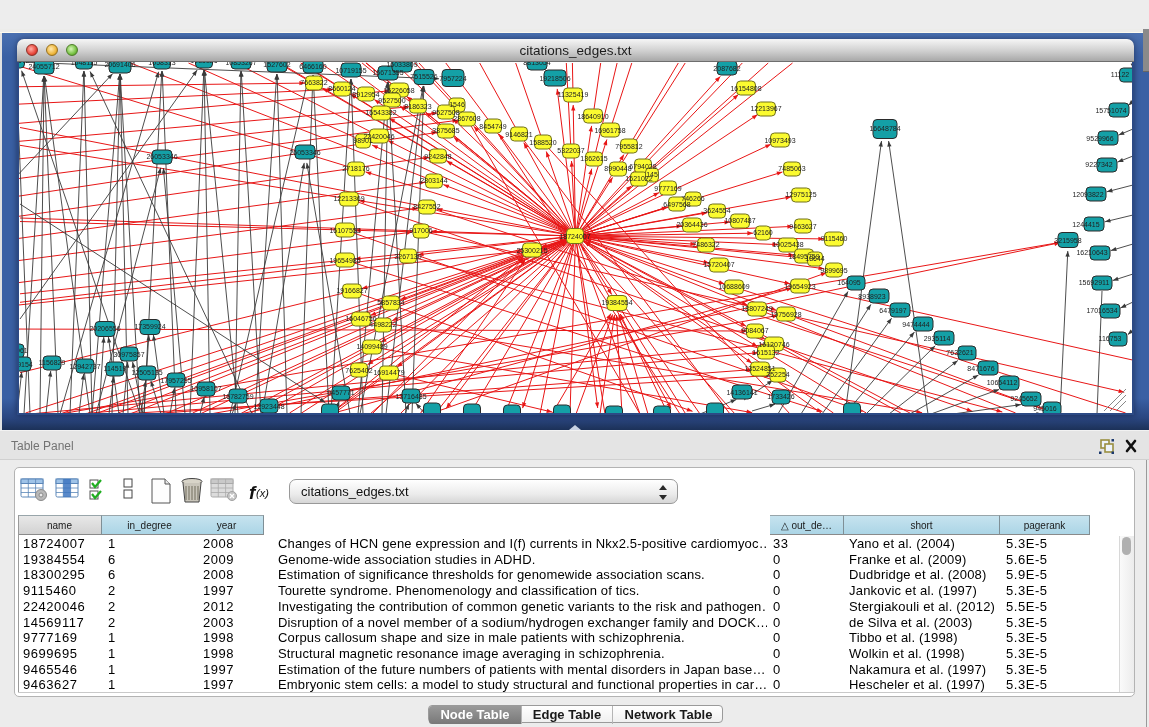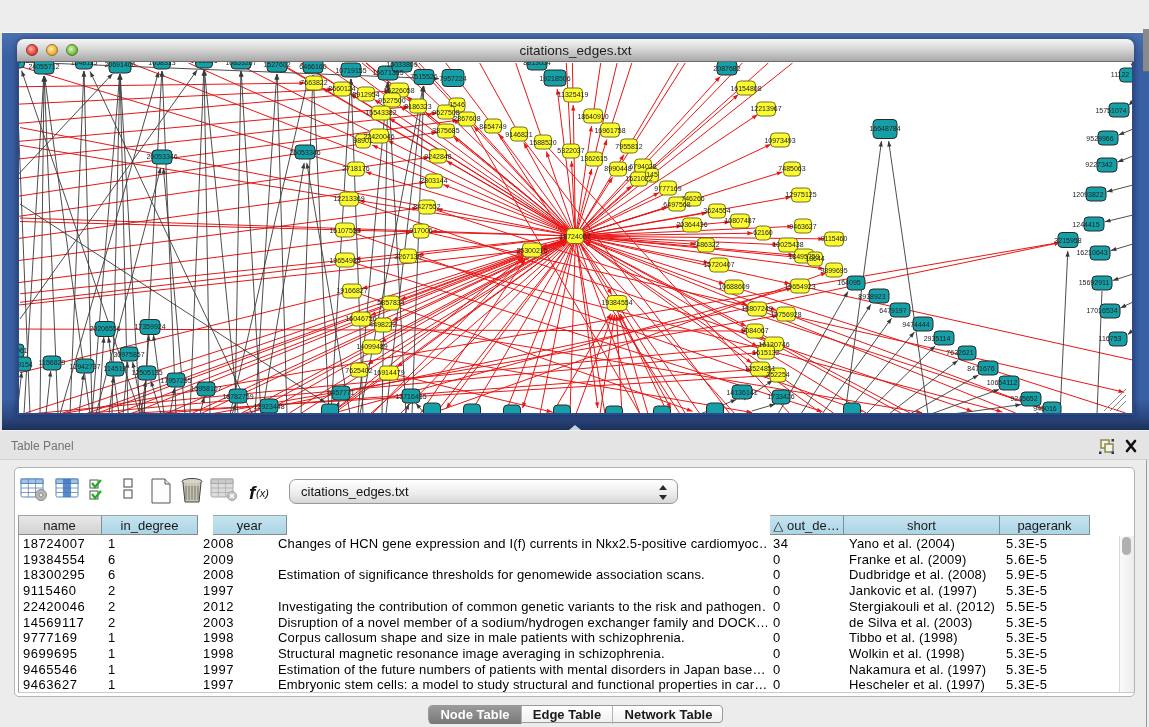--- a/index.html
+++ b/index.html
@@ -18,21 +18,21 @@
 #tly { left:46px; background:radial-gradient(circle at 4px 4px,#ffe9b0,#eeb63c 60%,#a97714); border:1px solid #97701e; }
 #tlg { left:66px; background:radial-gradient(circle at 4px 4px,#d6f5b8,#77c243 60%,#3f7e14); border:1px solid #4e7d2a; }
 #view { left:19px; top:33px; width:1113px; height:351px; background:#fff; overflow:hidden; }
 
 #tpbar { left:0; top:401px; width:1149px; height:30px; background:#e4e4e4; border-top:1px solid #f2f2f2; border-bottom:1px solid #d0d0d0; }
 #tpbar span { position:absolute; left:11px; top:8px; font-size:12px; color:#737373; }
 #panelbg { left:0; top:431px; width:1149px; height:296px; background:#ececec; }
 #wpanel { left:14px; top:438px; width:1121px; height:230px; background:#fff; border:1px solid #b3b3b3; border-radius:5px; }
 #combo { left:289px; top:450px; width:389px; height:25px; border:1px solid #999; border-radius:7px; background:linear-gradient(#fff,#ececec 60%,#d6d6d6); }
 #combo span { position:absolute; left:11px; top:4px; font-size:13px; color:#111; }
-.hdr { position:absolute; top:486px; height:20px; background:linear-gradient(#c6e3ef,#abd5e6); border-top:1px solid #98a5aa; border-right:1px solid #7f8f96; font-size:13px; text-align:center; line-height:19px; color:#1a1a1a; border-bottom:1px solid #8a8a8a; }
+.hdr { position:absolute; top:486px; height:20px; background:linear-gradient(#c6e3ef,#abd5e6); border-top:1px solid #98a5aa; border-right:1px solid #7f8f96; font-size:10px; text-align:center; line-height:19px; color:#1a1a1a; border-bottom:1px solid #8a8a8a; }
 .trow { position:absolute; height:15.7px; font-size:13px; color:#000; width:1100px; letter-spacing:0.55px; }
 .trow span { position:absolute; top:0px; white-space:nowrap; }
 #vsb { left:1119px; top:507px; width:15px; height:156px; background:linear-gradient(90deg,#fafafa,#ececec); border-left:1px solid #d8d8d8; }
 #vsbthumb { left:1122px; top:508px; width:9px; height:18px; background:#b0b0b0; border-radius:5px; }
 
 #seg { left:428px; top:676px; width:295px; height:18px; border:1px solid #9a9a9a; border-radius:4px; background:linear-gradient(#fff,#f0f0f0); font-size:13px; }
 #seg div { position:absolute; top:0; height:18px; line-height:17px; text-align:center; color:#1a1a1a;font-weight:bold; }
 #seg .sel { background:linear-gradient(#9a9a9a,#787878); color:#fff; border-radius:3px 0 0 3px; }
 #mem { left:1060px; top:710px; font-size:12px; color:#1a1a1a; }
 #memdot { left:1121px; top:710px; width:12px; height:12px; border-radius:50%; background:radial-gradient(circle at 4px 4px,#7ade6a,#35b535 60%,#1f8a1f); border:1px solid #2c6e2c; }
@@ -904,54 +904,56 @@
     </svg>
  <div class="abs" id="combo">
       <span>citations_edges.txt</span>
       <svg style="position:absolute;right:8px;top:3px" width="12" height="19" viewBox="0 0 12 19">
         <path d="M2 7 L6 2 L10 7 Z" fill="#2a2a2a"></path>
         <path d="M2 12 L6 17 L10 12 Z" fill="#2a2a2a"></path>
       </svg>
     </div>
  <div class="abs hdr" style="left:18px;width:84px;background:linear-gradient(#e8e8e8,#d2d2d2)">name</div>
  <div class="abs hdr" style="left:102px;width:96px">in_degree</div>
- <div class="abs hdr" style="left:213px;width:74px">year</div>
+ <div class="abs hdr" style="left:190px;width:74px">year</div>
  <div class="abs hdr" style="left:770px;width:74px">△ out_de…</div>
  <div class="abs hdr" style="left:844px;width:156px">short</div>
  <div class="abs hdr" style="left:1000px;width:90px">pagerank</div>
  <div class="trow" style="top:507.0px">
       <span style="left:23px">18724007</span>
       <span style="left:108px">1</span>
       <span style="left:203px">2008</span>
       <span style="left:278px;width:489px;overflow:hidden;letter-spacing:0.15px">Changes of HCN gene expression and I(f) currents in Nkx2.5‑positive cardiomyoc…</span>
-      <span style="left:773px">34</span>
+      <span style="left:773px">33</span>
       <span style="left:849px;width:147px;overflow:hidden;letter-spacing:0.2px">Yano et al. (2004)</span>
       <span style="left:1006px">5.3E‑5</span>
     </div>
     <div class="trow" style="top:522.7px">
       <span style="left:23px">19384554</span>
       <span style="left:108px">6</span>
       <span style="left:203px">2009</span>
+      <span style="left:278px;width:489px;overflow:hidden;letter-spacing:0.15px">Genome‑wide association studies in ADHD.</span>
       <span style="left:773px">0</span>
       <span style="left:849px;width:147px;overflow:hidden;letter-spacing:0.2px">Franke et al. (2009)</span>
       <span style="left:1006px">5.6E‑5</span>
     </div>
     <div class="trow" style="top:538.4px">
       <span style="left:23px">18300295</span>
       <span style="left:108px">6</span>
       <span style="left:203px">2008</span>
       <span style="left:278px;width:489px;overflow:hidden;letter-spacing:0.15px">Estimation of significance thresholds for genomewide association scans.</span>
       <span style="left:773px">0</span>
       <span style="left:849px;width:147px;overflow:hidden;letter-spacing:0.2px">Dudbridge et al. (2008)</span>
       <span style="left:1006px">5.9E‑5</span>
     </div>
     <div class="trow" style="top:554.1px">
       <span style="left:23px">9115460</span>
       <span style="left:108px">2</span>
       <span style="left:203px">1997</span>
+      <span style="left:278px;width:489px;overflow:hidden;letter-spacing:0.15px">Tourette syndrome. Phenomenology and classification of tics.</span>
       <span style="left:773px">0</span>
       <span style="left:849px;width:147px;overflow:hidden;letter-spacing:0.2px">Jankovic et al. (1997)</span>
       <span style="left:1006px">5.3E‑5</span>
     </div>
     <div class="trow" style="top:569.8px">
       <span style="left:23px">22420046</span>
       <span style="left:108px">2</span>
       <span style="left:203px">2012</span>
       <span style="left:278px;width:489px;overflow:hidden;letter-spacing:0.15px">Investigating the contribution of common genetic variants to the risk and pathogen…</span>
       <span style="left:773px">0</span>

